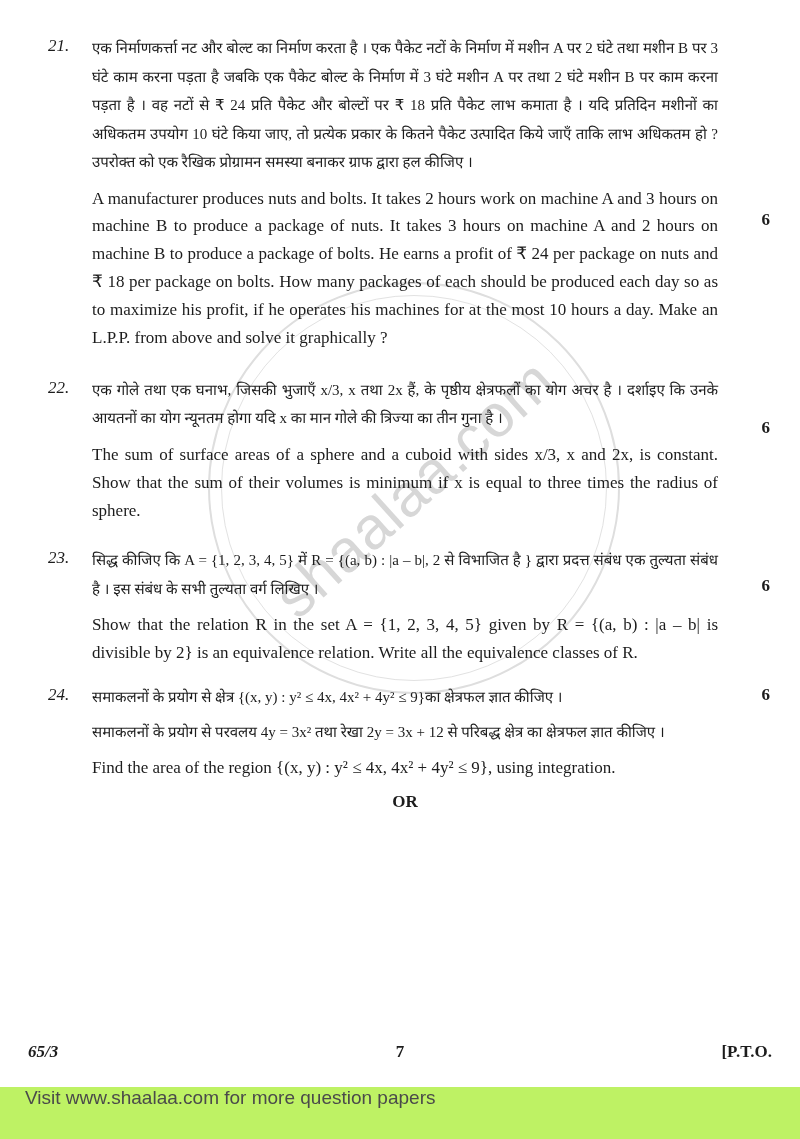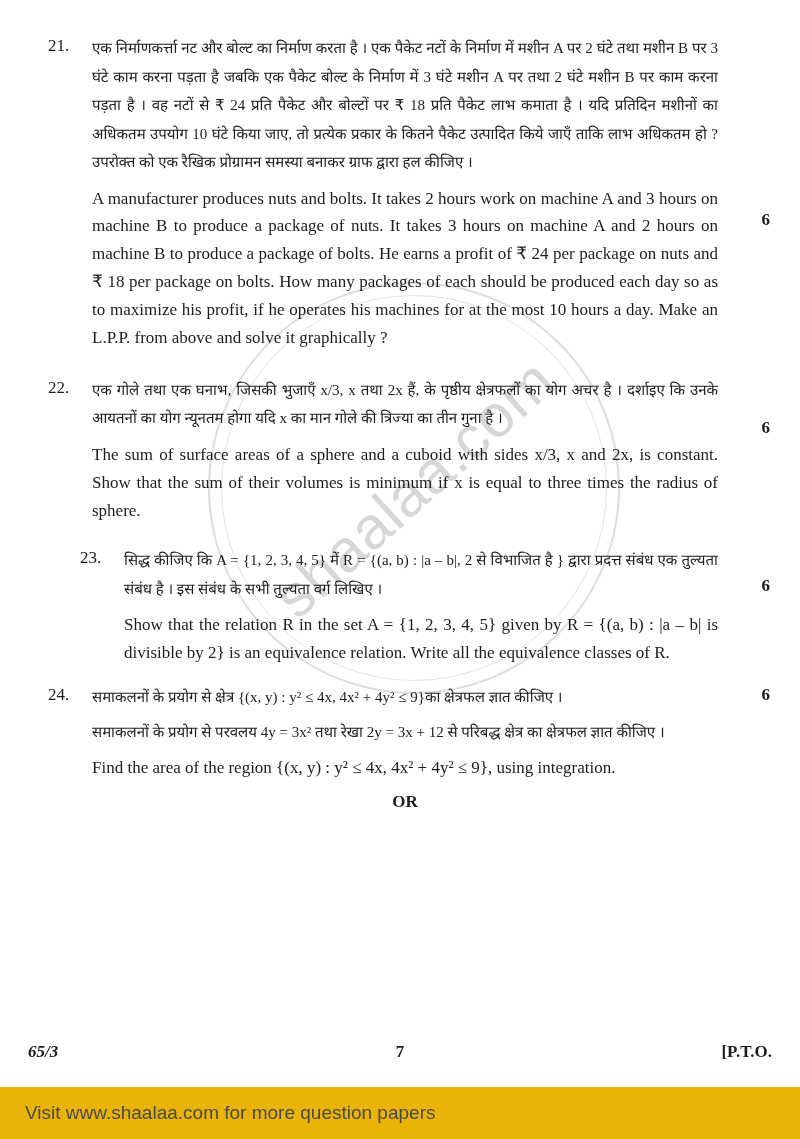--- a/index.html
+++ b/index.html
@@ -52,20 +52,21 @@
   }
   .question {
     position: relative;
     padding-left: 44px;
     padding-right: 52px;
   }
   .question p { margin: 0 0 6px 0; }
   .qnum {
     position: absolute; left: 0; top: 2px;
     font-size: 17px;
+    font-style: italic;
   }
   .marks {
     position: absolute; right: 0;
     font-size: 17px;
     font-weight: bold;
   }
   .m21 { top: 176px; }
   .m22 { top: 42px; }
   .m23 { top: 30px; }
   .m24 { top: 2px; }
@@ -84,43 +85,43 @@
   .or-line {
     text-align: center;
     font-size: 17px;
     margin: 2px 0 !important;
   }
   .or-hindi { font-weight: bold; line-height: 1.7; }
   .or-english { font-weight: bold; line-height: 1.6; }
 
   .q21 { margin-bottom: 24px; }
   .q22 { margin-bottom: 22px; }
-  .q23 { margin-bottom: 16px; margin-left: 32px; }
+  .q23 { margin-bottom: 16px; }
 
   
   .footer {
     position: absolute;
     left: 28px; right: 28px; top: 1042px;
     z-index: 1;
     font-size: 17px;
     font-weight: bold;
   }
   .footer-left { position: absolute; left: 0; font-style: italic; }
   .footer-center { position: absolute; left: 0; right: 0; text-align: center; }
   .footer-right { position: absolute; right: 0; }
 
   
   .bottom-bar {
     position: absolute;
     left: 0; right: 0; bottom: 0;
     height: 52px;
-    background: #eab308;
+    background: #bef264;
     z-index: 1;
     display: flex;
-    align-items: center;
+    align-items: flex-start;
   }
   .bottom-bar span {
     margin-left: 25px;
     font-family: "Liberation Sans", sans-serif;
     font-size: 19px;
     color: #4a4a4a;
   }
 </style>
 </head>
 <body>

